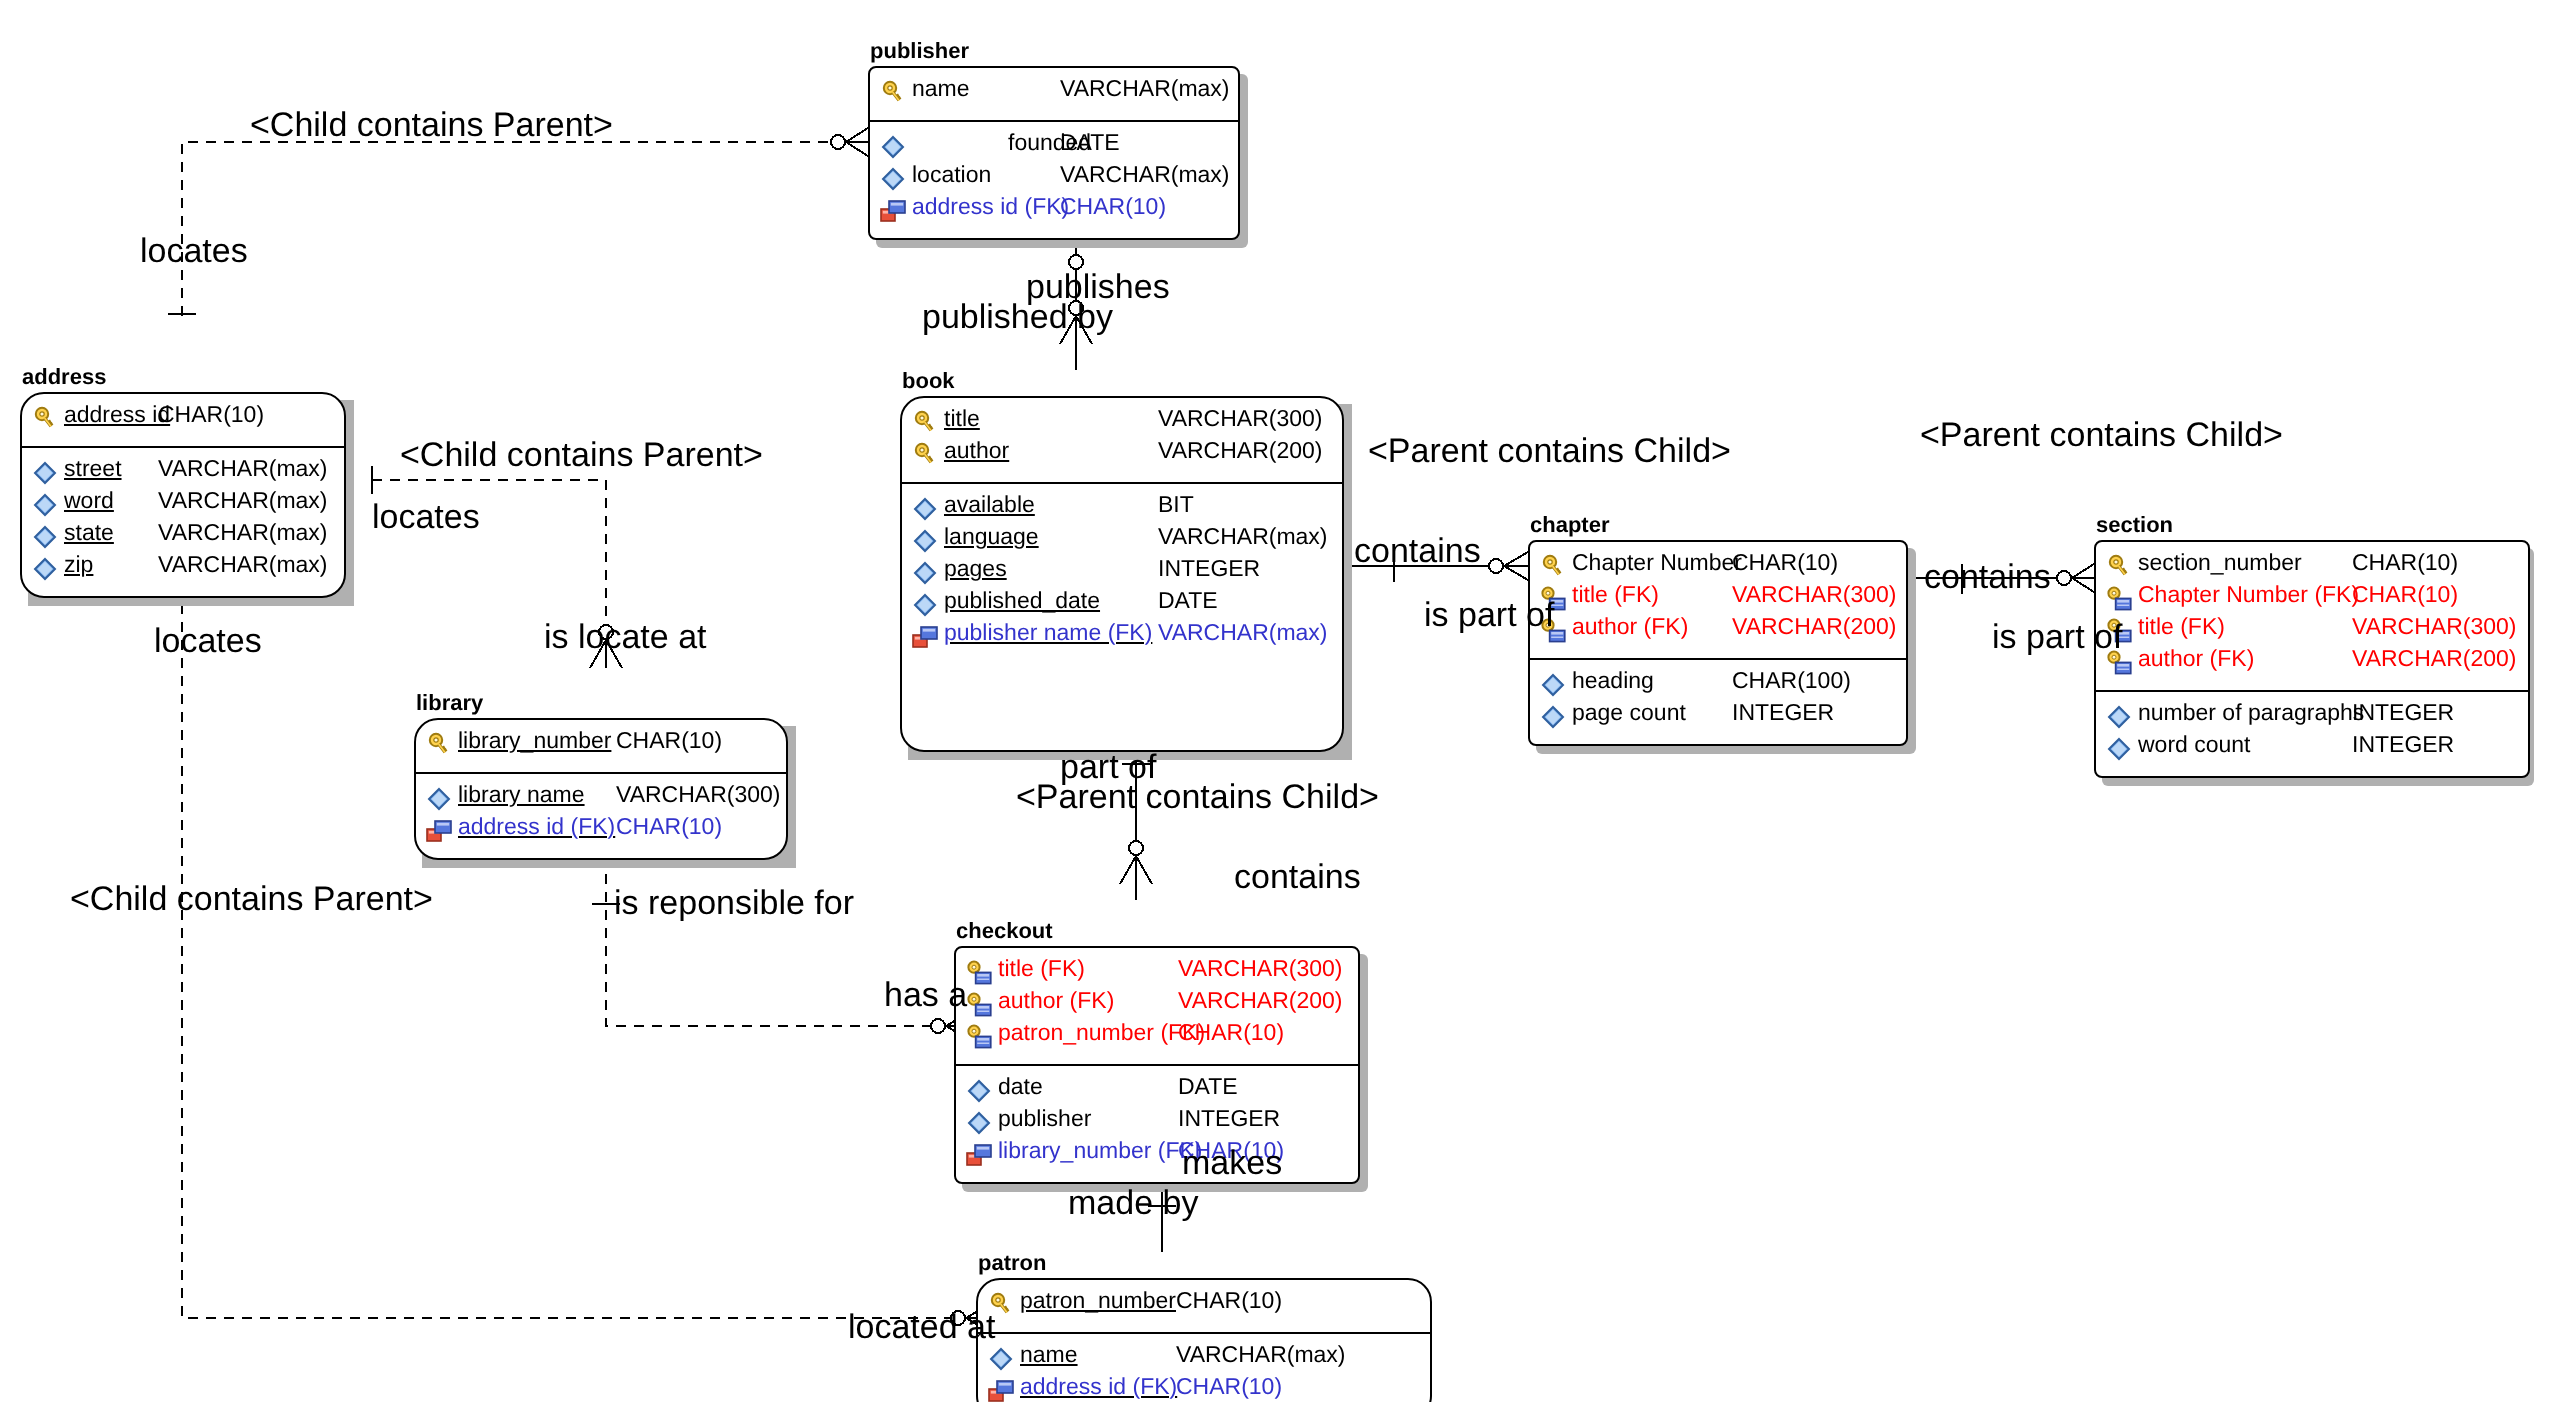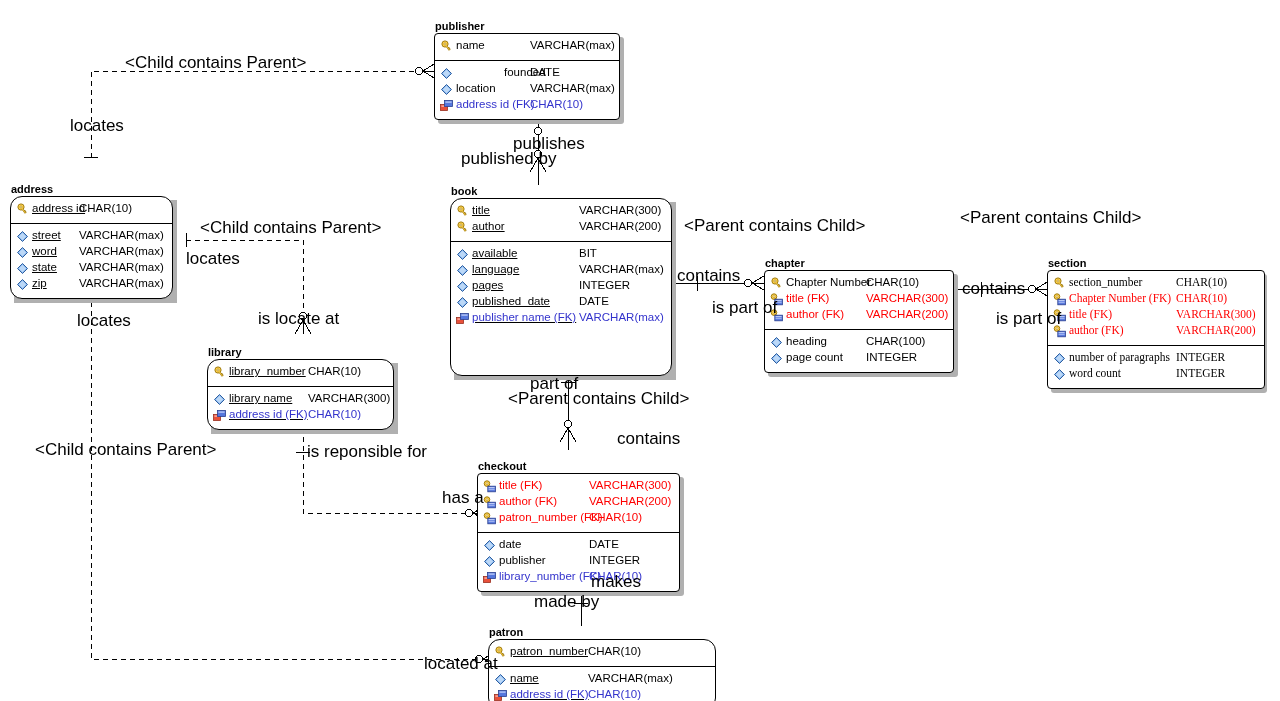--- a/index.html
+++ b/index.html
@@ -358,21 +358,21 @@
                   </svg></span>
                 <span class="nm" style="color: rgb(0, 0, 0);">page count</span>
                 <span class="ty" style="color: rgb(0, 0, 0); left: 101px;">INTEGER</span>
               </div>
             </div>
           </div>
         </div>
       </div>
       <div class="entity" style="left: 1047px; top: 257px;">
         <div class="title">section</div>
-        <div class="boxwrap" style="width: 216px; font-family: Liberation Serif, serif;">
+        <div class="boxwrap" style="width: 216px;">
           <div class="shadow"></div>
           <div class="box" style="width: 218px;">
             <div class="sect keys">
               <div class="row rowpos">
                 <span class="ico"><svg width="13" height="13" viewBox="0 0 13 13">
                     <circle cx="5" cy="4" r="3.1" fill="#ffd24d" stroke="#a07c10" stroke-width="1"></circle>
                     <circle cx="5" cy="4" r="1.1" fill="#fff8dc" stroke="#a07c10" stroke-width=".6"></circle>
                     <path d="M6.3 6 L9.5 10.2 M7.6 8.4 L9.4 7.4 M8.7 9.6 L10.3 8.7" stroke="#a07c10" stroke-width="1.6" fill="none"></path>
                     <path d="M6.3 6 L9.5 10.2" stroke="#ffd24d" stroke-width=".8" fill="none"></path>
                   </svg></span>
@@ -593,21 +593,21 @@
       </div>
     </div>
 
   <div id="labels">
       <div class="lbl" style="left: 125px; top: 57px;">&lt;Child contains Parent&gt;</div>
       <div class="lbl" style="left: 70px; top: 120px;">locates</div>
       <div class="lbl" style="left: 513px; top: 138px;">publishes</div>
       <div class="lbl" style="left: 461px; top: 153px;">published by</div>
       <div class="lbl" style="left: 200px; top: 222px;">&lt;Child contains Parent&gt;</div>
       <div class="lbl" style="left: 186px; top: 253px;">locates</div>
-      <div class="lbl" style="left: 258px; top: 313px;">is locate at</div>
+      <div class="lbl" style="left: 272px; top: 313px;">is locate at</div>
       <div class="lbl" style="left: 684px; top: 220px;">&lt;Parent contains Child&gt;</div>
       <div class="lbl" style="left: 677px; top: 270px;">contains</div>
       <div class="lbl" style="left: 712px; top: 302px;">is part of</div>
       <div class="lbl" style="left: 960px; top: 212px;">&lt;Parent contains Child&gt;</div>
       <div class="lbl" style="left: 962px; top: 283px;">contains</div>
       <div class="lbl" style="left: 996px; top: 313px;">is part of</div>
       <div class="lbl" style="left: 77px; top: 315px;">locates</div>
       <div class="lbl" style="left: 35px; top: 444px;">&lt;Child contains Parent&gt;</div>
       <div class="lbl" style="left: 263px; top: 446px; padding-left: 44px;">is reponsible for</div>
       <div class="lbl" style="left: 530px; top: 378px;">part of</div>

